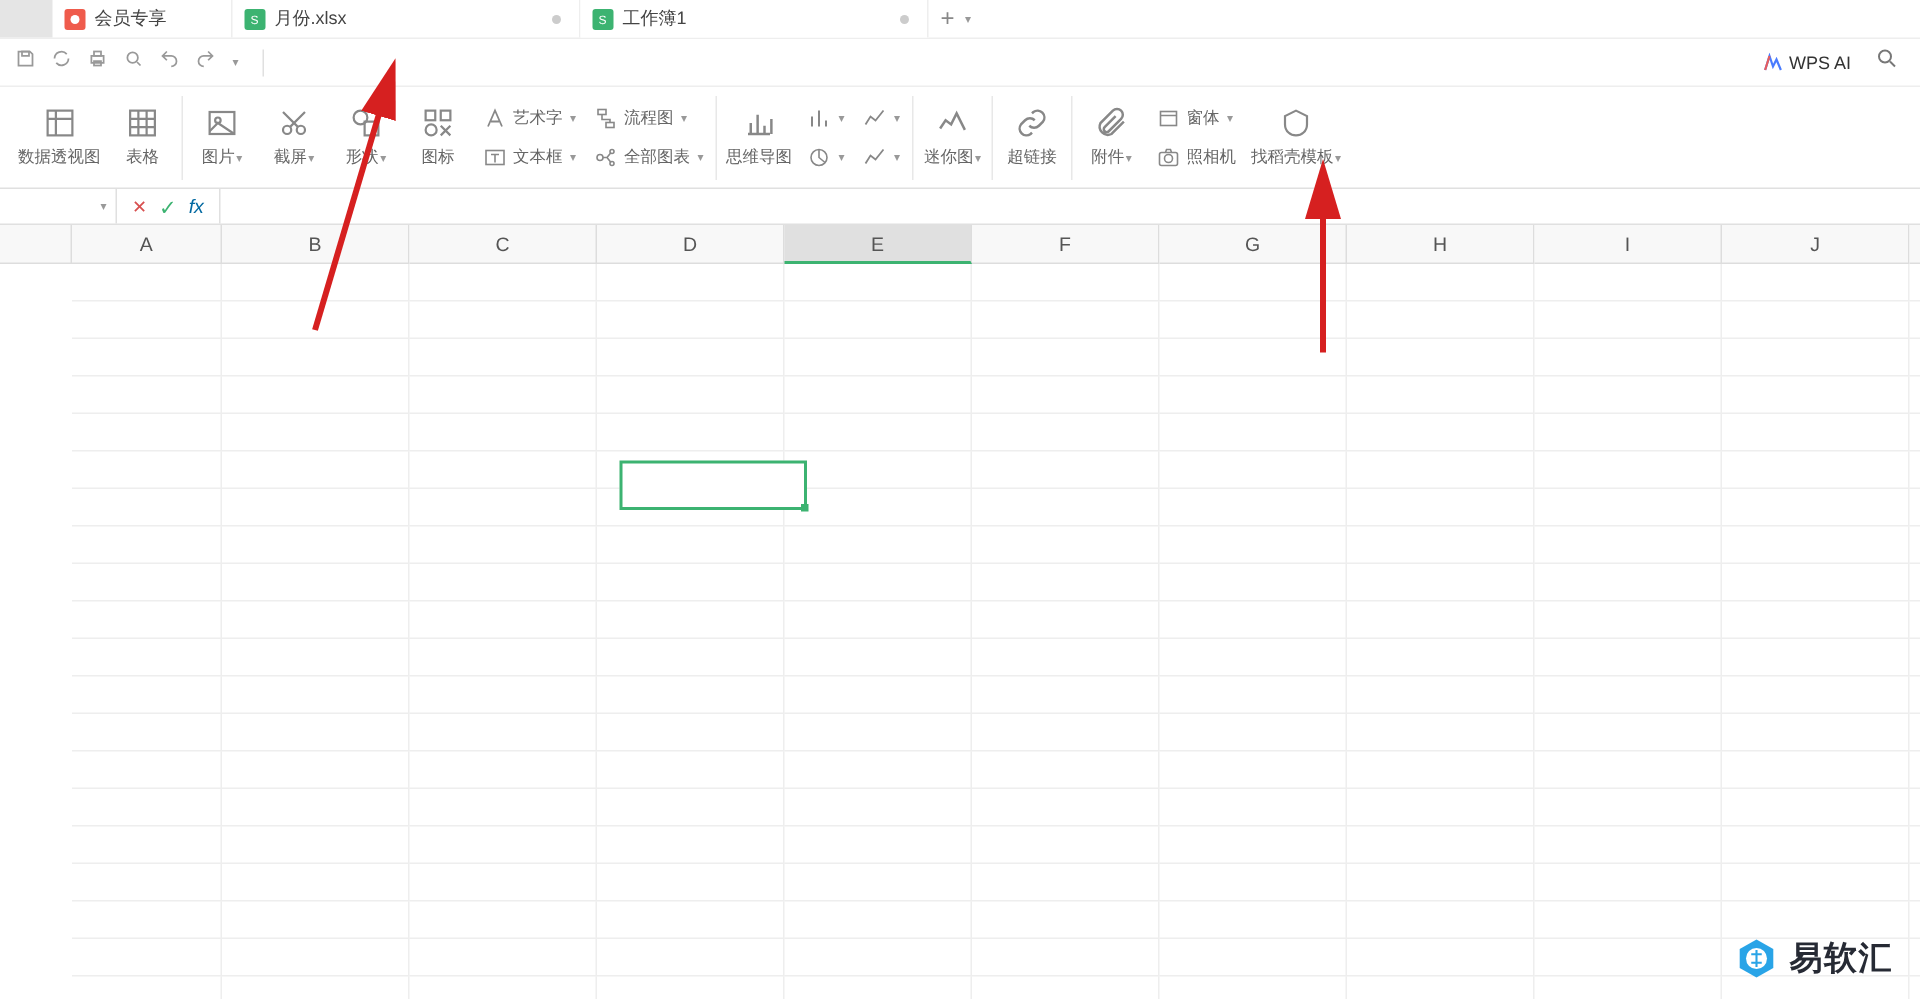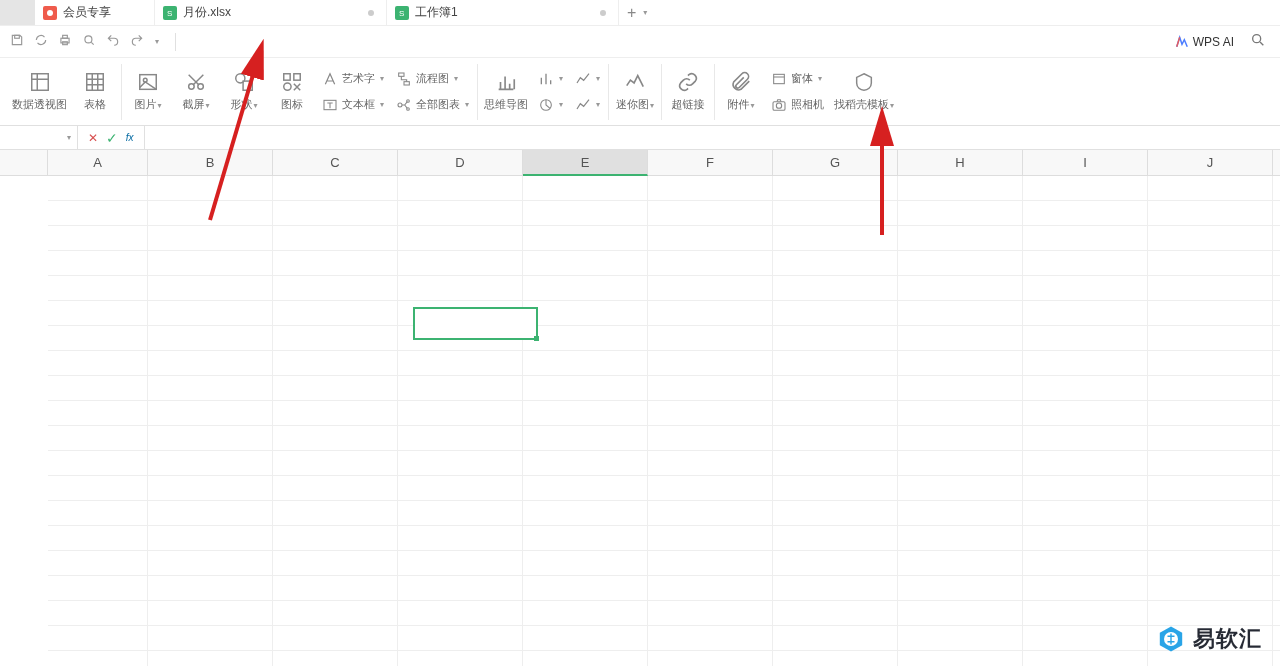--- a/index.html
+++ b/index.html
@@ -40,21 +40,21 @@
   .rstack { display: flex; flex-direction: column; gap: 6px; }
   .caret { font-size: 8px; color: #999; margin-left: 1px; }
 
   
   .formula-row { height: 24px; display: flex; align-items: center; border-bottom: 1px solid #e0e0e0; }
   .name-box { width: 78px; height: 100%; border-right: 1px solid #e0e0e0; display: flex; align-items: center; justify-content: flex-end; padding-right: 6px; font-size: 11px; color: #444; }
   .name-box .caret { margin-left: auto; }
   .formula-controls { display: flex; align-items: center; gap: 8px; padding: 0 10px; color: #888; }
   .formula-controls .cancel { color: #d85050; font-size: 12px; }
   .formula-controls .accept { color: #3cb371; font-size: 14px; }
-  .fx { font-style: italic; font-size: 10px; color: #0369a1; }
+  .fx { font-style: italic; font-size: 13px; color: #0369a1; }
   .formula-input { flex: 1; height: 100%; border-left: 1px solid #e0e0e0; padding: 0 6px; font-size: 12px; }
 
   
   .sheet { position: relative; overflow: hidden; height: calc(666px - 26px - 32px - 68px - 24px); }
   .corner { position: absolute; left: 0; top: 0; width: 48px; height: 26px; background: #f8f8f8; border-right: 1px solid #ddd; border-bottom: 1px solid #ddd; }
   .col-headers { position: absolute; left: 48px; top: 0; height: 26px; display: flex; }
   .col-h { width: 125px; text-align: center; font-size: 13px; color: #555; line-height: 26px; background: #f8f8f8; border-right: 1px solid #ddd; border-bottom: 1px solid #ddd; }
   .col-h.sel { background: #e0e0e0; border-bottom: 2px solid #3cb371; }
   .cells { position: absolute; left: 48px; top: 26px; }
   .cell-row { display: flex; }

